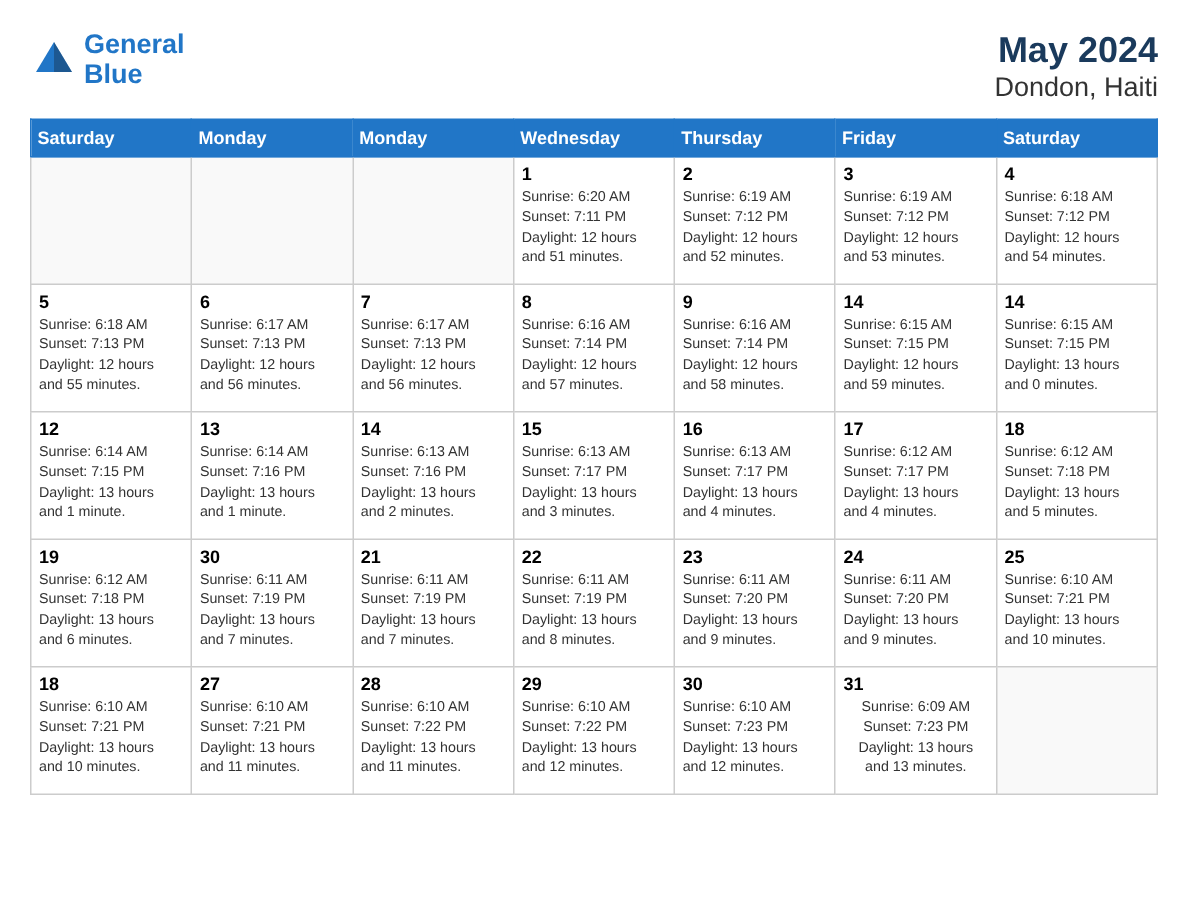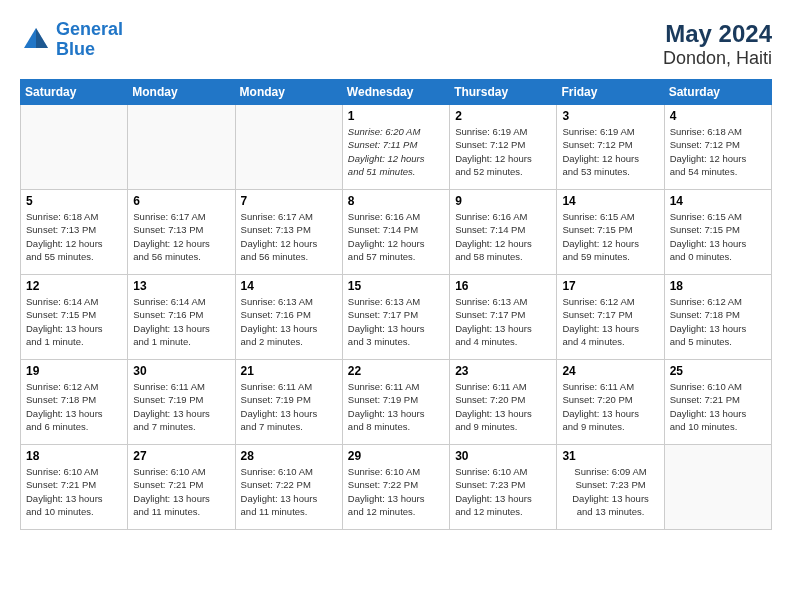--- a/index.html
+++ b/index.html
@@ -116,21 +116,21 @@
         <th>Saturday</th>
       </tr>
   </thead>
   <tbody id="calendar-body">
   <tr>
         <td class="empty"></td>
         <td class="empty"></td>
         <td class="empty"></td>
         <td>
           <div class="day-number">1</div>
-          <div class="day-info" style="white-space: pre-line; font-style: italic;">Sunrise: 6:20 AM
+          <div class="day-info" style="white-space: pre-line;">Sunrise: 6:20 AM
 Sunset: 7:11 PM
 Daylight: 12 hours
 and 51 minutes.</div>
         </td>
         <td>
           <div class="day-number">2</div>
           <div class="day-info" style="white-space: pre-line;">Sunrise: 6:19 AM
 Sunset: 7:12 PM
 Daylight: 12 hours
 and 52 minutes.</div>

